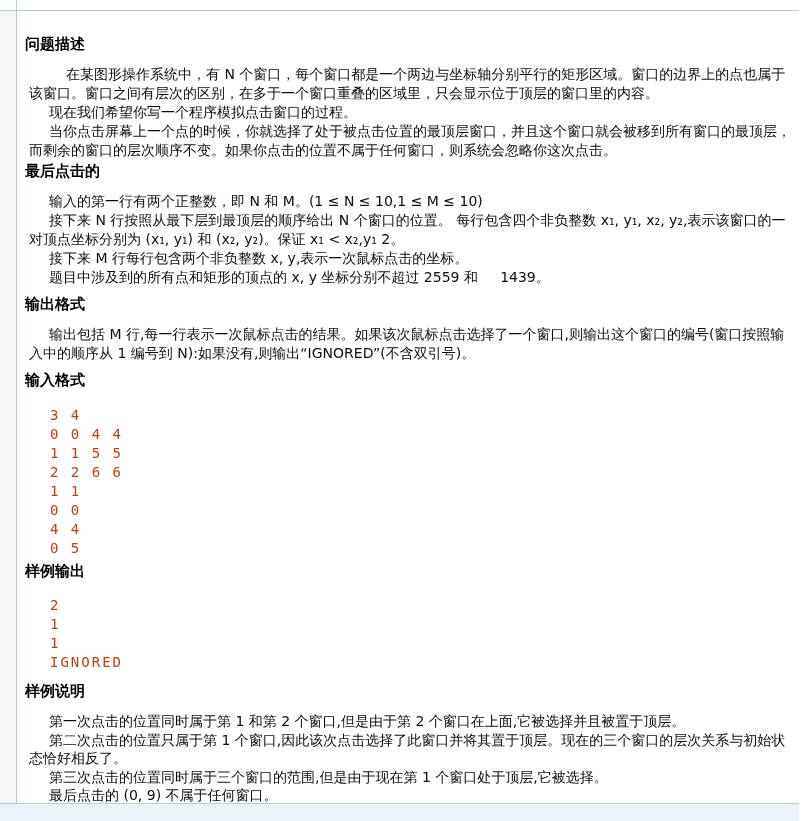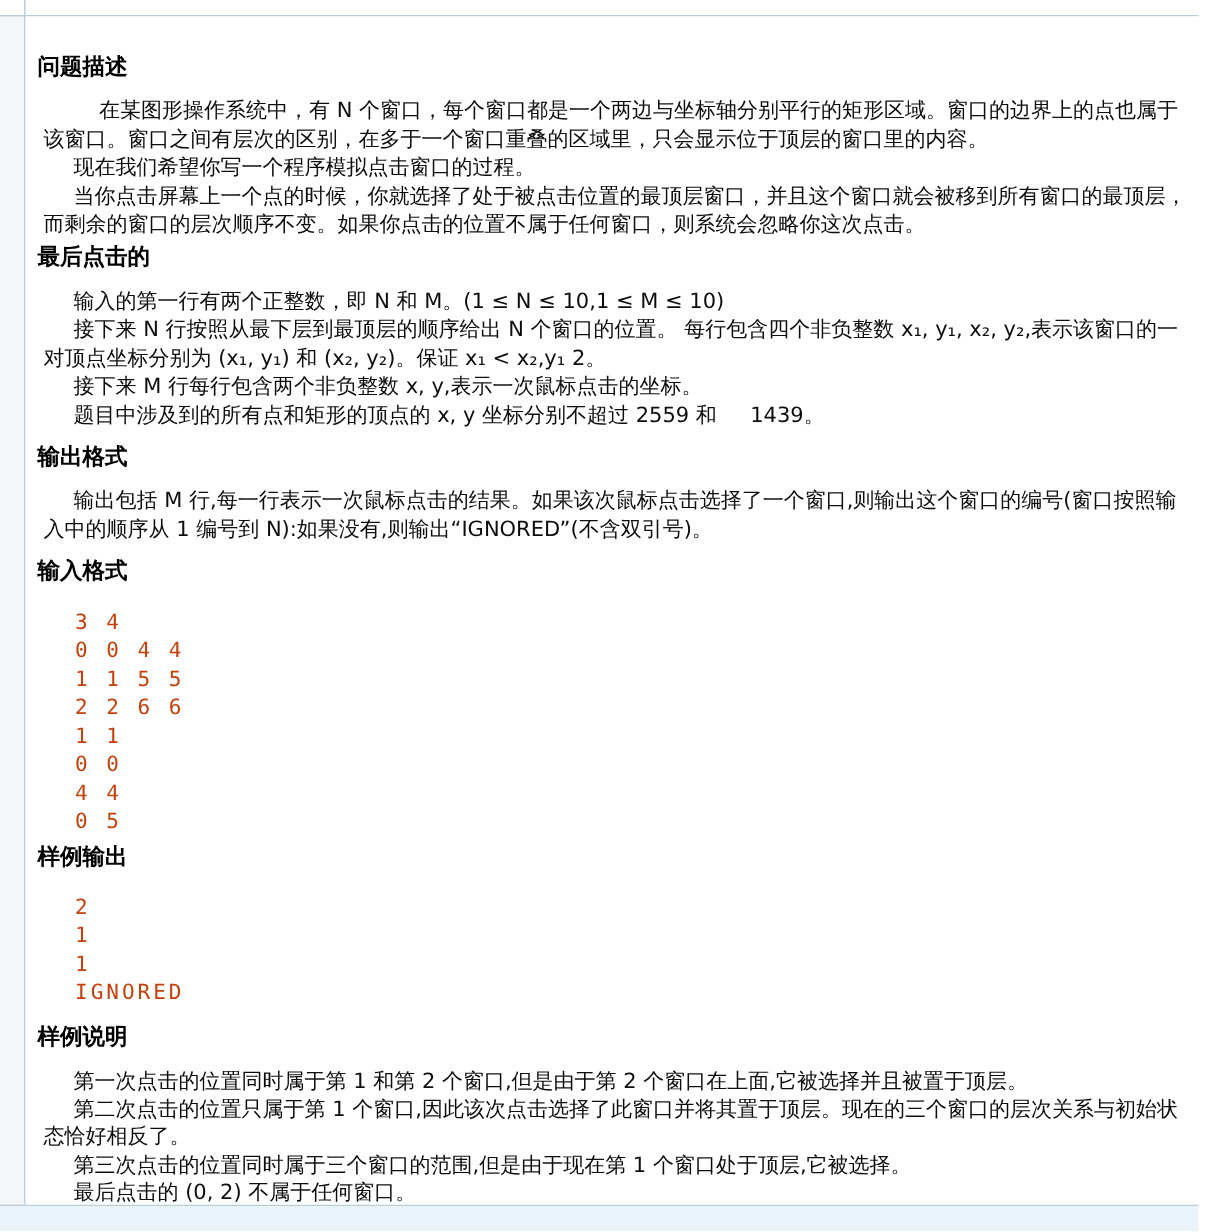--- a/index.html
+++ b/index.html
@@ -133,18 +133,18 @@
 1
 IGNORED</pre>
     </div>
 
     <div>
       <h3 class="sec-heading mt-md">样例说明</h3>
       <div class="body-text expl">
         <p class="indent">第一次点击的位置同时属于第 1 和第 2 个窗口,但是由于第 2 个窗口在上面,它被选择并且被置于顶层。</p>
         <p class="indent">第二次点击的位置只属于第 1 个窗口,因此该次点击选择了此窗口并将其置于顶层。现在的三个窗口的层次关系与初始状态恰好相反了。</p>
         <p class="indent">第三次点击的位置同时属于三个窗口的范围,但是由于现在第 1 个窗口处于顶层,它被选择。</p>
-        <p class="indent">最后点击的 (0, 2) 不属于任何窗口。</p>
+        <p class="indent">最后点击的 (0, 9) 不属于任何窗口。</p>
       </div>
     </div>
 
   </div>
 </div>
 
 </body></html>

